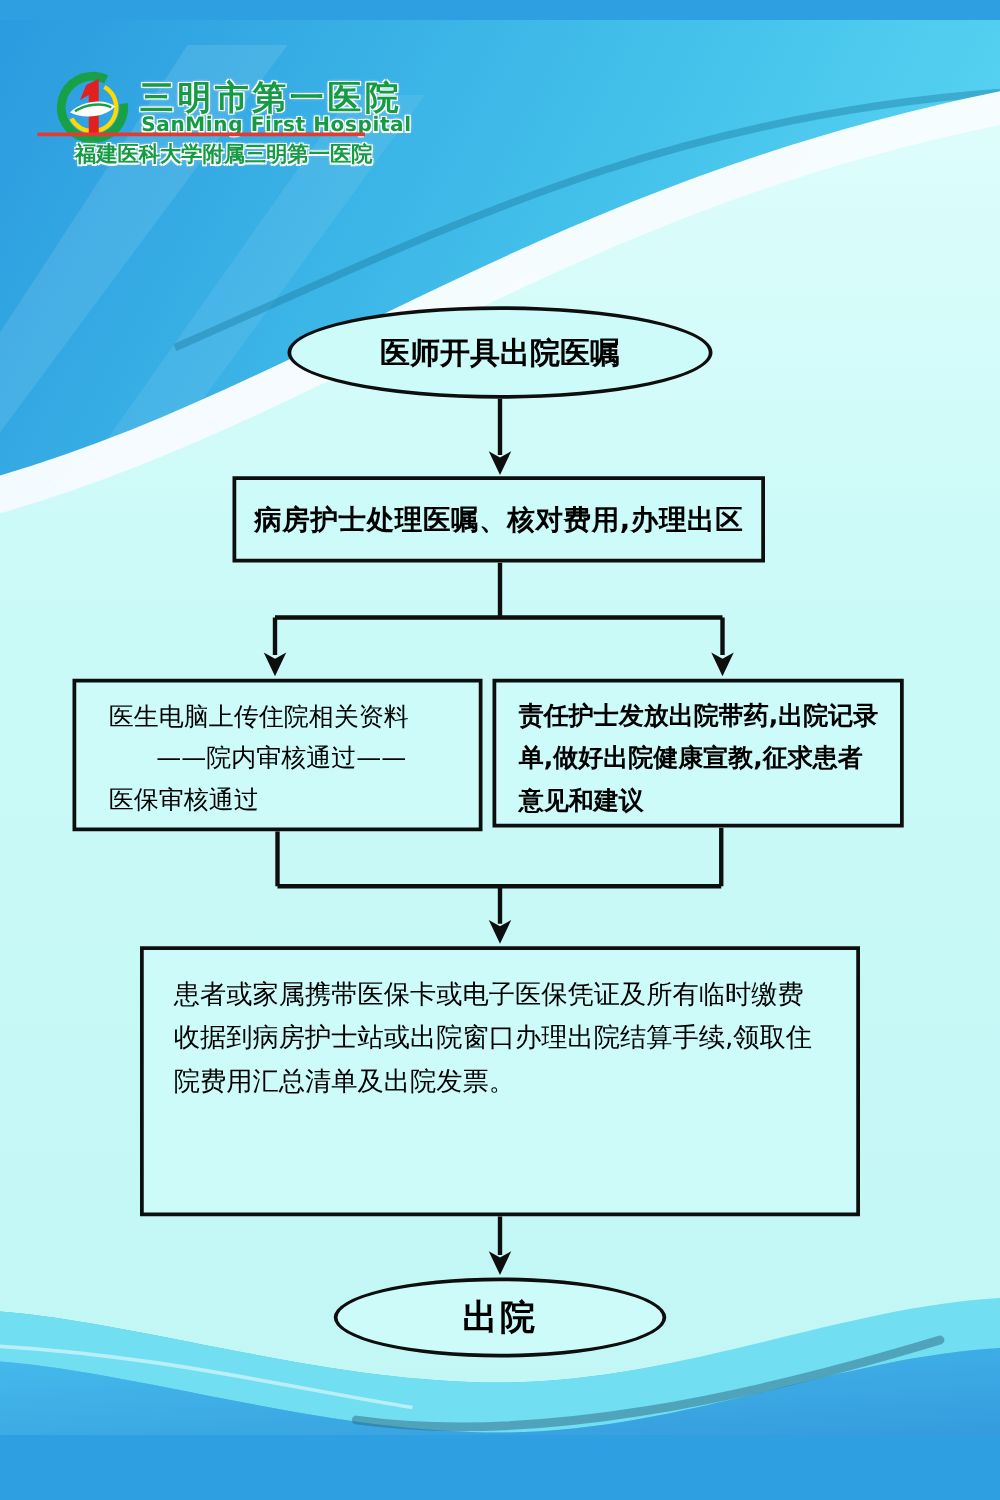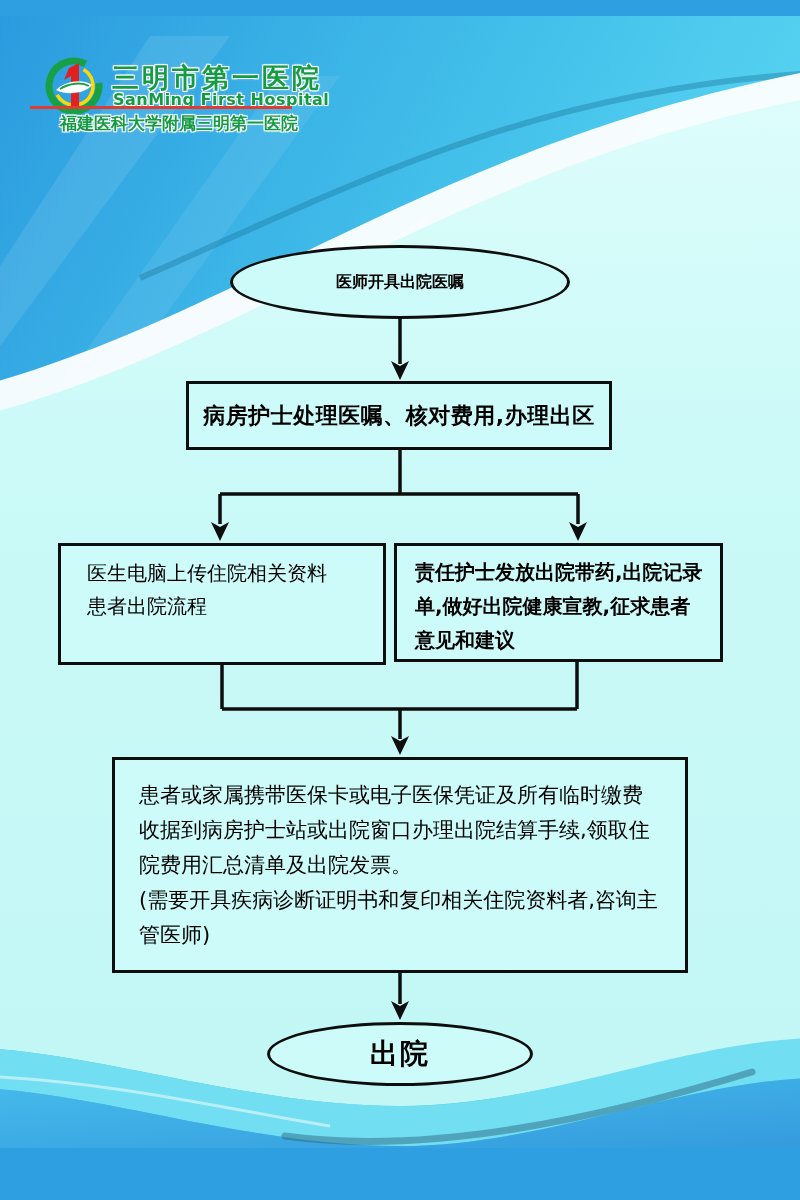--- a/index.html
+++ b/index.html
@@ -27,21 +27,21 @@
       0 8px 10px rgba(25,80,110,.40);
   }
 
   
   .node{
     position:absolute;box-sizing:border-box;background:#ccfbf9;
     border:3px solid #0e0e0e;color:#000;
   }
   .ellipse{border-radius:50%;display:flex;align-items:center;justify-content:center;}
   .center{display:flex;align-items:center;justify-content:center;}
-  .n-start{left:230px;top:229px;width:340px;height:74px;font-size:16px;font-weight:bold;}
+  .n-start{left:230px;top:229px;width:340px;height:74px;font-size:24px;font-weight:bold;}
   .n-ward{left:186px;top:365px;width:426px;height:69px;font-size:22px;font-weight:bold;letter-spacing:.5px;}
   .n-upload{left:58px;top:527px;width:328px;height:122px;font-size:20px;font-weight:normal;padding:11px 20px 0 26px;line-height:33px;}
   .n-upload .mid{text-align:center;}
   .n-duty{left:394px;top:527px;width:329px;height:119px;font-size:20px;font-weight:bold;padding:9px 12px 0 18px;line-height:34px;}
   .n-settle{left:112px;top:741px;width:576px;height:216px;font-size:21px;padding:18px 22px 0 24px;line-height:35px;}
   .n-settle b{font-weight:normal;}
   .n-end{left:267px;top:1006px;width:266px;height:64px;font-size:28px;font-weight:bold;letter-spacing:2px;}
 </style>
 </head>
 <body>
@@ -110,29 +110,29 @@
   <div class="node ellipse n-start">
     <span>医师开具出院医嘱</span>
   </div>
 
   <div class="node center n-ward">
     <span>病房护士处理医嘱、核对费用,办理出区</span>
   </div>
 
   <div class="node n-upload">
     <div>医生电脑上传住院相关资料</div>
-    <div>患者出院流程</div>
+    <div class="mid">——院内审核通过——</div>
+    <div>医保审核通过</div>
   </div>
 
   <div class="node n-duty">
     <span>责任护士发放出院带药,出院记录单,做好出院健康宣教,征求患者意见和建议</span>
   </div>
 
   <div class="node n-settle">
     <div><span>患者或家属携带医保卡或电子医保凭证及所有临时缴费收据到</span><b>病房护士站或出院窗口</b><span>办理出院结算手续,领取住院费用汇总清单及出院发票。</span></div>
-    <div>(需要开具疾病诊断证明书和复印相关住院资料者,咨询主管医师)</div>
   </div>
 
   <div class="node ellipse n-end">
     <span>出院</span>
   </div>
 
 </div>
 
 </body></html>

